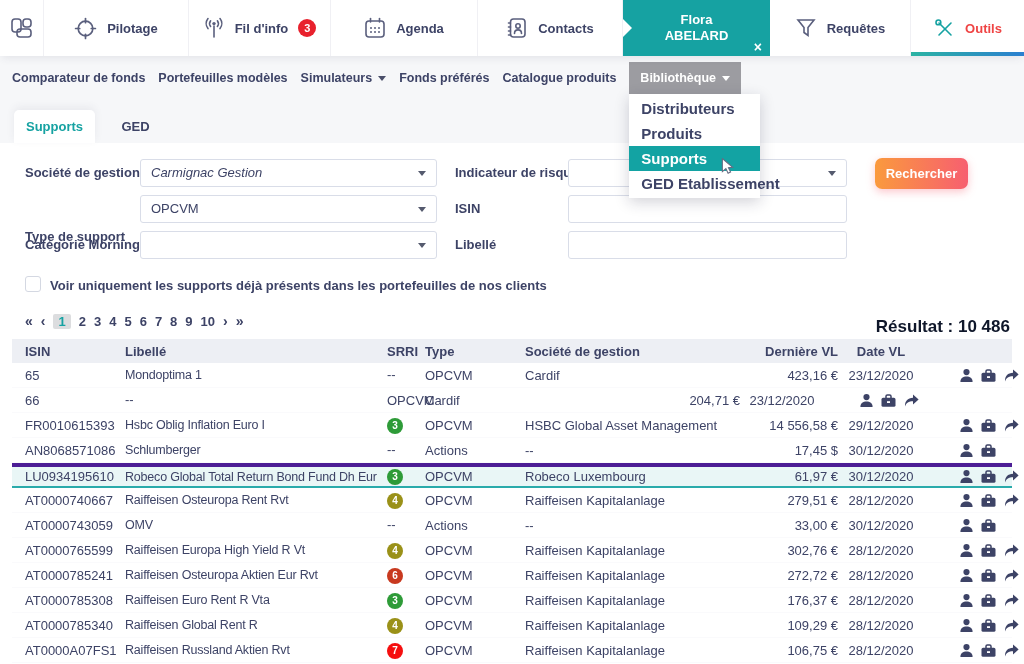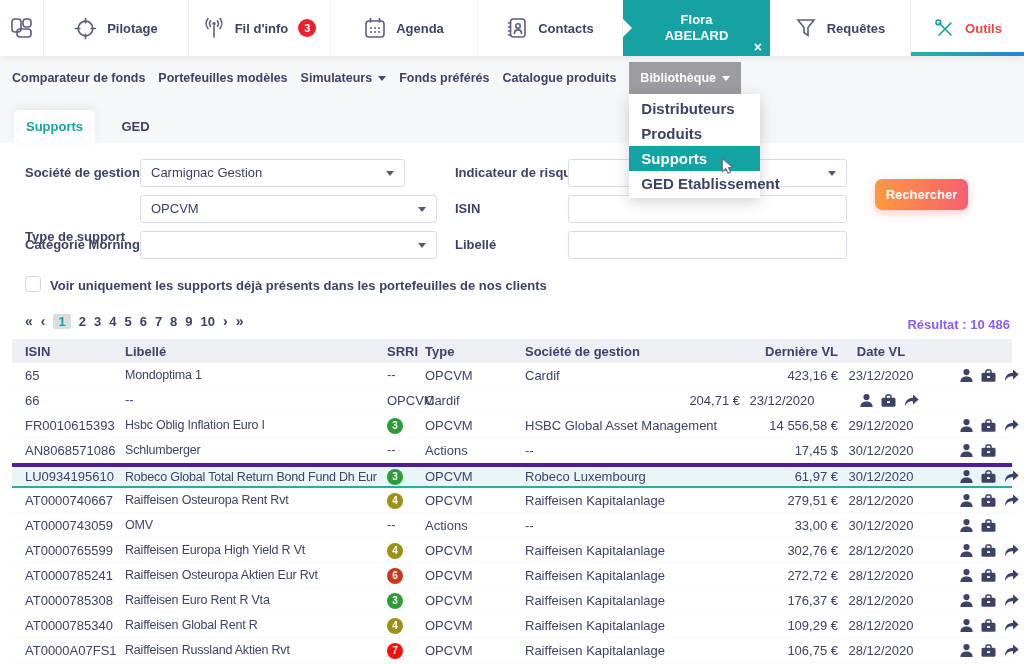--- a/index.html
+++ b/index.html
@@ -80,31 +80,31 @@
   .select .sel-caret { position:absolute; right:10px; top:11px; width:0; height:0;
     border-left:4px solid transparent; border-right:4px solid transparent; border-top:5px solid #555a6e; }
   .input {
     position:absolute; height:28px; width:279px; border:1px solid #d9dde8; border-radius:3px;
     background:#fff; font-size:13px; padding-left:10px; color:#3d4366;
     font-family:"Liberation Sans",sans-serif; outline:none;
   }
   .search-btn {
     position:absolute; left:875px; top:15px; width:93px; height:31px; border:none; border-radius:7px;
     background:linear-gradient(90deg,#fa9a3d,#f75f70); color:#fff; font-size:13px; font-weight:700;
-    font-family:"Liberation Sans",sans-serif; box-shadow:0 3px 8px rgba(247,95,112,.35); cursor:pointer;margin-top:21px;
+    font-family:"Liberation Sans",sans-serif; box-shadow:0 3px 8px rgba(247,95,112,.35); cursor:pointer;
   }
   .checkbox { position:absolute; left:25px; top:133px; width:16px; height:16px;
     border:1px solid #d4d8e2; border-radius:3px; background:#fff; }
   .cb-label { position:absolute; left:50px; top:135px; font-size:13px; font-weight:700;text-align:right; }
   
   .pager { position:absolute; left:25px; top:170px; display:flex; align-items:center; gap:8px;
     font-size:13px; font-weight:600; }
   .pg { color:#3d4366; } .pg.nav { font-size:14px; }
   .pg.pg-on { background:#dcdddf; color:#16a2a2; padding:0 5px; border-radius:2px; }
-  .count { position:absolute; right:14px; top:174px; font-size:13px; font-weight:600; color:#8b5cf6; }
+  .count { position:absolute; right:14px; top:174px; font-size:17px; font-weight:600; color:#0f172a; }
   .grid { display:grid; grid-template-columns:100px 262px 38px 100px 228px 98px 100px 74px; align-items:center; }
   .thead { position:absolute; left:12px; top:196px; width:1000px; height:24px; background:#edeff4;
     font-size:13px; font-weight:700; }
   .tbody { position:absolute; left:12px; top:220px; width:1000px; }
   .trow { height:25px; font-size:13px; border-bottom:1px solid #fafafc; }
   .trow.row-hl { background:#e9f6f6; border-top:4px solid #4c1d95; border-bottom:2px solid #2aabab; }
   .td, .th { padding-left:13px; white-space:nowrap; overflow:visible; }
   .td.lib { font-size:12.5px; letter-spacing:-0.2px; }
   .td.num, .th.num { text-align:right; padding-left:0; }
   .td.date, .th.date { text-align:center; padding-left:0; padding-right:14px; }
@@ -264,21 +264,21 @@
 </nav>
 
 <div class="tabs">
   <div class="tab active">Supports</div>
   <div class="tab plain">GED</div>
 </div>
 
 <main class="panel">
 
   <span class="f-label" style="left:25px; top:16px;">Société de gestion</span>
-  <div class="select" style="left:140px; top:16px; width:265px;">
+  <div class="select" style="left:140px; top:16px; width:297px;font-style:italic;">
     <span>Carmignac Gestion</span><i class="sel-caret"></i>
   </div>
   <span class="f-label" style="left:455px; top:16px;">Indicateur de risque</span>
   <div class="select" style="left:568px; top:16px; width:279px;">
     <span></span><i class="sel-caret"></i>
   </div>
   <button class="search-btn">Rechercher</button>
 
   <span class="f-label" style="left:25px; top:52px;margin-top:28px;">Type de support</span>
   <div class="select" style="left:140px; top:52px; width:297px;">

